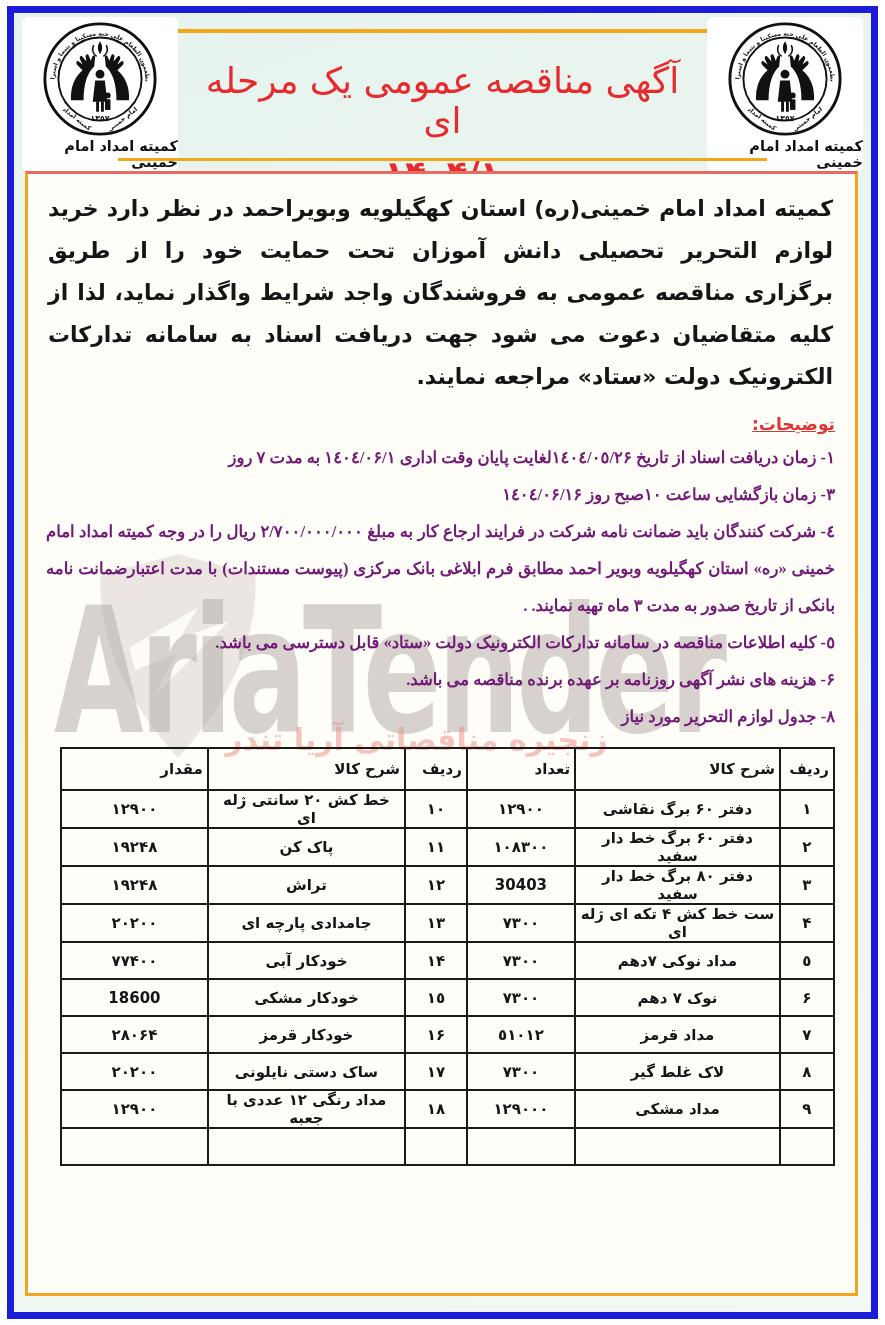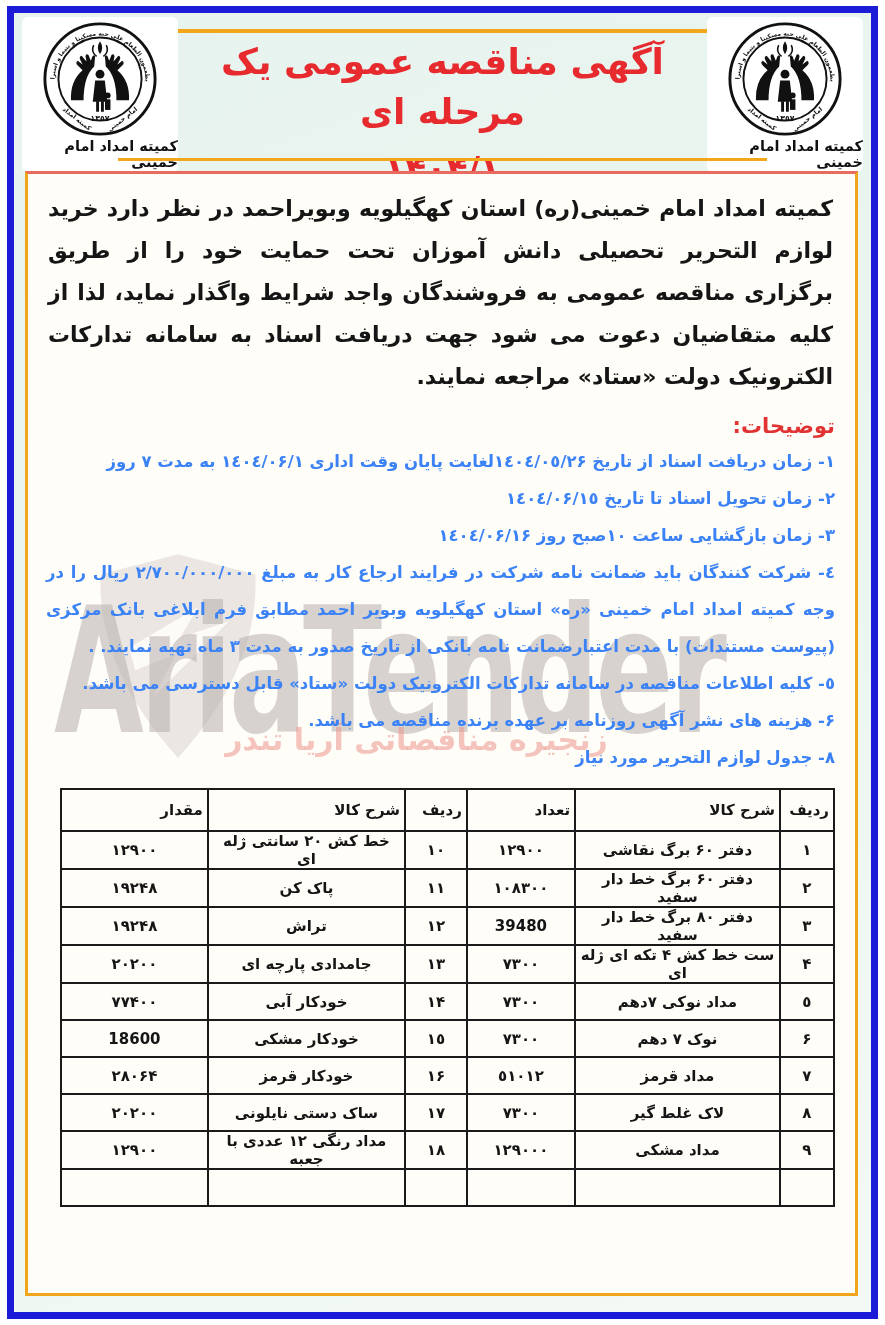--- a/index.html
+++ b/index.html
@@ -17,21 +17,21 @@
   
   .header{position:relative;height:152px;}
   .hline-top{position:absolute;top:16px;left:72px;right:138px;height:4px;background:#f2a71b;}
   .hline-bottom{position:absolute;top:145px;left:104px;right:104px;height:3px;background:#f2a71b;}
   .logo-block{position:absolute;top:4px;width:156px;text-align:right;background:#fff;border-radius:6px;padding:4px 0 2px;}
   .logo-left{left:8px;}
   .logo-right{right:8px;}
   .logo-block svg{width:116px;height:116px;display:block;margin:0 auto;}
   .logo-label{font-size:14.5px;font-weight:bold;color:#111;direction:rtl;margin-top:1px;}
   .title-wrap{position:absolute;left:186px;right:186px;top:0;height:100%;text-align:center;direction:rtl;}
-  .title1{margin-top:24px;font-size:36px;line-height:50px;font-weight:bold;color:#e62a2e;}
+  .title1{margin-top:48px;font-size:36px;line-height:40px;font-weight:normal;color:#e62a2e;}
   .title2{margin-top:12px;font-size:34px;font-weight:bold;color:#e62a2e;letter-spacing:3px;direction:ltr;}
   
   .content-box{
     position:absolute;top:158px;left:11px;right:13px;bottom:16px;
     border:3px solid #f0a51b;border-top:3px solid #e96a5e;
     background:#fffdf8;
     padding:4px 20px 8px 18px;
   }
   .doc{position:relative;z-index:1;}
   
@@ -49,25 +49,25 @@
     color:rgba(233,148,138,0.55);
   }
   
   .intro{
     direction:rtl;text-align:justify;color:#151515;
     font-size:22px;font-weight:bold;line-height:42px;
     margin:10px 2px 0 2px;
   }
   .notes-heading{
     direction:rtl;text-align:right;color:#e13334;
-    font-size:21px;font-weight:bold;margin:16px 0 5px 0;
+    font-size:17px;font-weight:bold;margin:16px 0 5px 0;text-decoration:underline;
   }
   .note{
-    direction:rtl;text-align:justify;color:#3b82f6;
-    font-size:16.5px;font-weight:bold;line-height:37px;
+    direction:rtl;text-align:justify;color:#701a75;
+    font-size:16.5px;font-weight:bold;line-height:37px;font-family:Liberation Serif, serif;
   }
   
   table.items{
     border-collapse:collapse;direction:rtl;
     width:calc(100% - 14px);margin:12px 0 0 14px;
     background:transparent;
   }
   table.items th,table.items td{
     border:2.5px solid #1a1a1a;
     font-size:15px;font-weight:bold;color:#151515;
@@ -151,21 +151,20 @@
       <div class="wm wm-brand">AriaTender</div>
       <div class="wm wm-fa">زنجیره مناقصاتی آریا تندر</div>
 
       <div class="doc">
         <p class="intro">کمیته امداد امام خمینی(ره) استان کهگیلویه وبویراحمد در نظر دارد خرید لوازم التحریر تحصیلی دانش آموزان تحت حمایت خود را از طریق برگزاری مناقصه عمومی به فروشندگان واجد شرایط واگذار نماید، لذا از کلیه متقاضیان دعوت می شود جهت دریافت اسناد به سامانه تدارکات الکترونیک دولت «ستاد»  مراجعه نمایند.</p>
 
         <div class="notes-heading">توضیحات:</div>
 
         <div>
             <div class="note">۱- زمان دریافت اسناد از تاریخ  ١٤٠٤/٠٥/٢۶لغایت پایان وقت اداری ١٤٠٤/٠۶/١ به مدت  ٧  روز</div>
-            <div class="note">۲- زمان تحویل اسناد تا تاریخ  ١٤٠٤/٠۶/١٥</div>
             <div class="note">۳- زمان بازگشایی ساعت ١٠صبح روز ١٤٠٤/٠۶/١۶</div>
             <div class="note">٤- شرکت کنندگان باید ضمانت نامه شرکت در فرایند ارجاع کار به مبلغ ٢/٧٠٠/٠٠٠/٠٠٠ ریال را در وجه کمیته امداد امام خمینی «ره» استان کهگیلویه وبویر احمد مطابق فرم ابلاغی بانک مرکزی (پیوست مستندات) با مدت اعتبارضمانت نامه  بانکی از تاریخ صدور به مدت ٣ ماه تهیه نمایند. .</div>
             <div class="note">٥- کلیه اطلاعات مناقصه در سامانه تدارکات الکترونیک دولت «ستاد»  قابل دسترسی می باشد.</div>
             <div class="note">۶- هزینه های نشر آگهی  روزنامه بر عهده برنده مناقصه می باشد.</div>
             <div class="note">۸- جدول لوازم التحریر مورد نیاز</div>
           </div>
 
         <table class="items">
           <colgroup>
             <col class="c-rowno">
@@ -198,21 +197,21 @@
                 <td>٢</td>
                 <td>دفتر ۶٠ برگ خط دار سفید</td>
                 <td>١٠٨٣٠٠</td>
                 <td>١١</td>
                 <td>پاک کن</td>
                 <td>١٩٢۴٨</td>
               </tr>
               <tr>
                 <td>٣</td>
                 <td>دفتر ٨٠ برگ خط دار سفید</td>
-                <td>39480</td>
+                <td>30403</td>
                 <td>١٢</td>
                 <td>تراش</td>
                 <td>١٩٢۴٨</td>
               </tr>
               <tr>
                 <td>۴</td>
                 <td>ست خط کش ۴ تکه ای ژله ای</td>
                 <td>٧٣٠٠</td>
                 <td>١٣</td>
                 <td>جامدادی پارچه ای</td>

